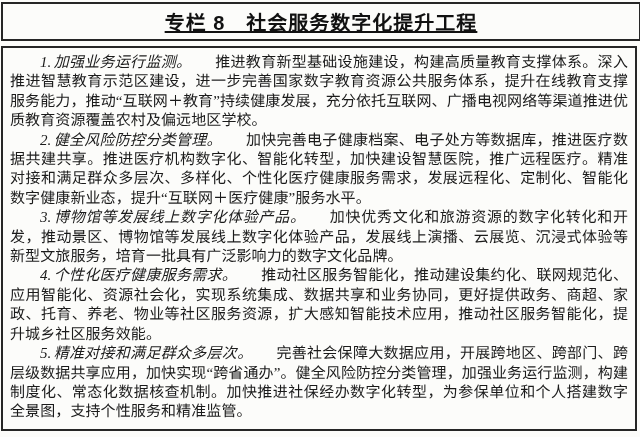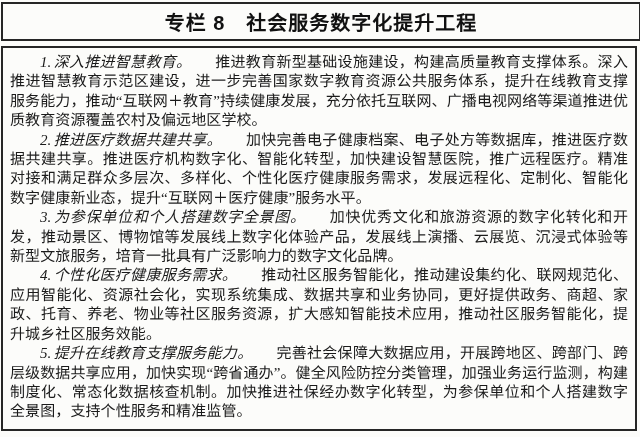--- a/index.html
+++ b/index.html
@@ -28,20 +28,21 @@
     justify-content: center;
     background: #fcfcfa;
   }
   .title-box .title-text {
     font-family: "Liberation Sans", "DejaVu Sans", sans-serif;
     font-weight: 700;
     font-size: 20px;
     letter-spacing: 1px;
     color: #111;
     white-space: nowrap;
+    text-decoration: underline;
   }
   .body-box {
     position: absolute;
     left: 1px;
     top: 46px;
     width: 636px;
     height: 385px;
     border: 2px solid #262626;
     box-sizing: border-box;
     background: #fcfcfa;
@@ -73,25 +74,25 @@
 <body>
 
 <div class="page">
 
   <div class="title-box">
     <span class="title-text">专栏 8　社会服务数字化提升工程</span>
   </div>
 
   <div class="body-box">
 
-    <p><span class="para-num">1.</span><span class="para-lead">深入推进智慧教育。</span><span class="para-body">推进教育新型基础设施建设，构建高质量教育支撑体系。深入推进智慧教育示范区建设，进一步完善国家数字教育资源公共服务体系，提升在线教育支撑服务能力，推动“互联网＋教育”持续健康发展，充分依托互联网、广播电视网络等渠道推进优质教育资源覆盖农村及偏远地区学校。</span></p>
+    <p><span class="para-num">1.</span><span class="para-lead">加强业务运行监测。</span><span class="para-body">推进教育新型基础设施建设，构建高质量教育支撑体系。深入推进智慧教育示范区建设，进一步完善国家数字教育资源公共服务体系，提升在线教育支撑服务能力，推动“互联网＋教育”持续健康发展，充分依托互联网、广播电视网络等渠道推进优质教育资源覆盖农村及偏远地区学校。</span></p>
 
-    <p><span class="para-num">2.</span><span class="para-lead">推进医疗数据共建共享。</span><span class="para-body">加快完善电子健康档案、电子处方等数据库，推进医疗数据共建共享。推进医疗机构数字化、智能化转型，加快建设智慧医院，推广远程医疗。精准对接和满足群众多层次、多样化、个性化医疗健康服务需求，发展远程化、定制化、智能化数字健康新业态，提升“互联网＋医疗健康”服务水平。</span></p>
+    <p><span class="para-num">2.</span><span class="para-lead">健全风险防控分类管理。</span><span class="para-body">加快完善电子健康档案、电子处方等数据库，推进医疗数据共建共享。推进医疗机构数字化、智能化转型，加快建设智慧医院，推广远程医疗。精准对接和满足群众多层次、多样化、个性化医疗健康服务需求，发展远程化、定制化、智能化数字健康新业态，提升“互联网＋医疗健康”服务水平。</span></p>
 
-    <p><span class="para-num">3.</span><span class="para-lead">为参保单位和个人搭建数字全景图。</span><span class="para-body">加快优秀文化和旅游资源的数字化转化和开发，推动景区、博物馆等发展线上数字化体验产品，发展线上演播、云展览、沉浸式体验等新型文旅服务，培育一批具有广泛影响力的数字文化品牌。</span></p>
+    <p><span class="para-num">3.</span><span class="para-lead">博物馆等发展线上数字化体验产品。</span><span class="para-body">加快优秀文化和旅游资源的数字化转化和开发，推动景区、博物馆等发展线上数字化体验产品，发展线上演播、云展览、沉浸式体验等新型文旅服务，培育一批具有广泛影响力的数字文化品牌。</span></p>
 
     <p><span class="para-num">4.</span><span class="para-lead">个性化医疗健康服务需求。</span><span class="para-body">推动社区服务智能化，推动建设集约化、联网规范化、应用智能化、资源社会化，实现系统集成、数据共享和业务协同，更好提供政务、商超、家政、托育、养老、物业等社区服务资源，扩大感知智能技术应用，推动社区服务智能化，提升城乡社区服务效能。</span></p>
 
-    <p><span class="para-num">5.</span><span class="para-lead">提升在线教育支撑服务能力。</span><span class="para-body">完善社会保障大数据应用，开展跨地区、跨部门、跨层级数据共享应用，加快实现“跨省通办”。健全风险防控分类管理，加强业务运行监测，构建制度化、常态化数据核查机制。加快推进社保经办数字化转型，为参保单位和个人搭建数字全景图，支持个性服务和精准监管。</span></p>
+    <p><span class="para-num">5.</span><span class="para-lead">精准对接和满足群众多层次。</span><span class="para-body">完善社会保障大数据应用，开展跨地区、跨部门、跨层级数据共享应用，加快实现“跨省通办”。健全风险防控分类管理，加强业务运行监测，构建制度化、常态化数据核查机制。加快推进社保经办数字化转型，为参保单位和个人搭建数字全景图，支持个性服务和精准监管。</span></p>
 
   </div>
 
 </div>
 
 </body></html>

